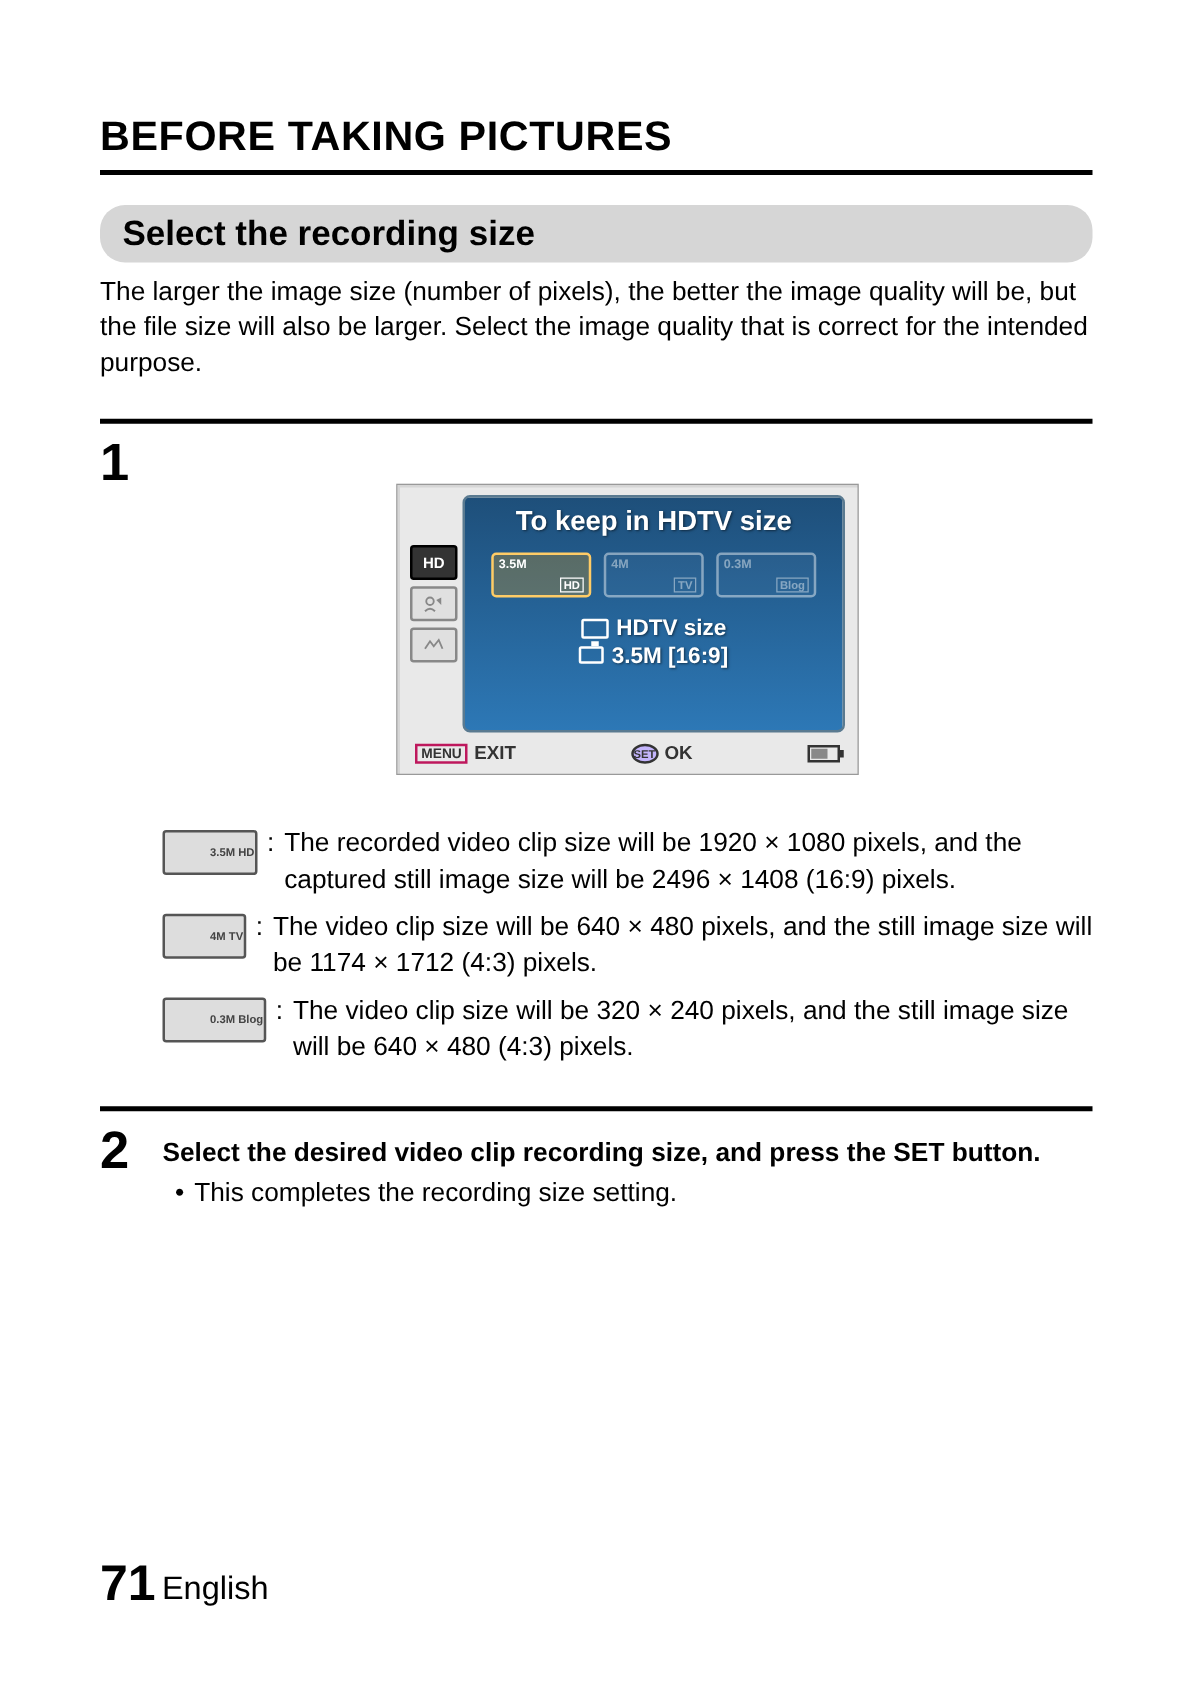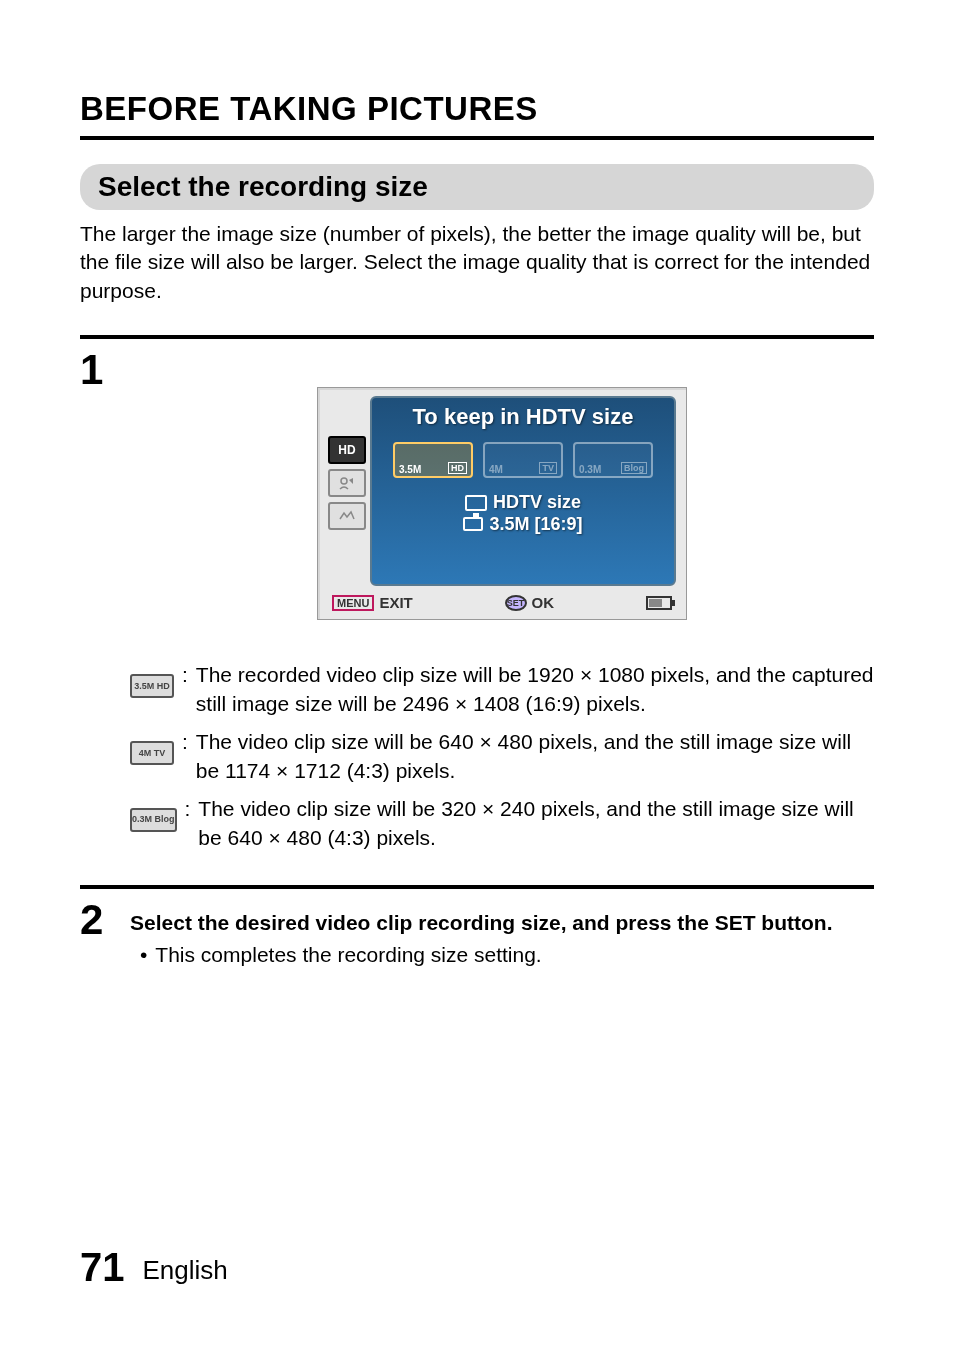--- a/index.html
+++ b/index.html
@@ -155,21 +155,21 @@
     }
     .size-opt.dim {
       opacity: 0.45;
     }
     .size-opt.selected {
       background: rgba(255,165,0,0.25);
       border-color: #ffcc66;
     }
     .size-opt .opt-top {
       position: absolute;
-      top: 20px;
+      top: 2px;
       left: 4px;
       font-size: 10px;
     }
     .size-opt .opt-bot {
       position: absolute;
       bottom: 2px;
       right: 4px;
       font-size: 9px;
       border: 1px solid currentColor;
       padding: 0 2px;
@@ -276,46 +276,47 @@
     }
     .icon-item {
       display: flex;
       gap: 8px;
       font-size: 21px;
       line-height: 1.4;
       margin-bottom: 8px;
     }
     .list-icon {
       min-width: 44px;
-      height: 24px;
+      height: 36px;
       border: 2px solid #555;
       border-radius: 3px;
       background: #ddd;
       font-size: 9px;
       display: flex;
       align-items: center;
       justify-content: center;
       color: #444;
       font-weight: bold;
-      margin-top: 14px;
+      margin-top: 4px;
       flex-shrink: 0;
+      padding-left: 36px;
     }
     .icon-item .colon {
       flex-shrink: 0;
     }
     .icon-item .desc {
       flex: 1;
     }
     .page-footer {
       position: absolute;
       bottom: 55px;
       left: 80px;
       display: flex;
       align-items: flex-end;
-      gap: 18px;
+      gap: 5px;
     }
     .page-num {
       font-size: 40px;
       font-weight: bold;
     }
     .page-lang {
       font-size: 26px;
       padding-bottom: 4px;
     }
   </style>

